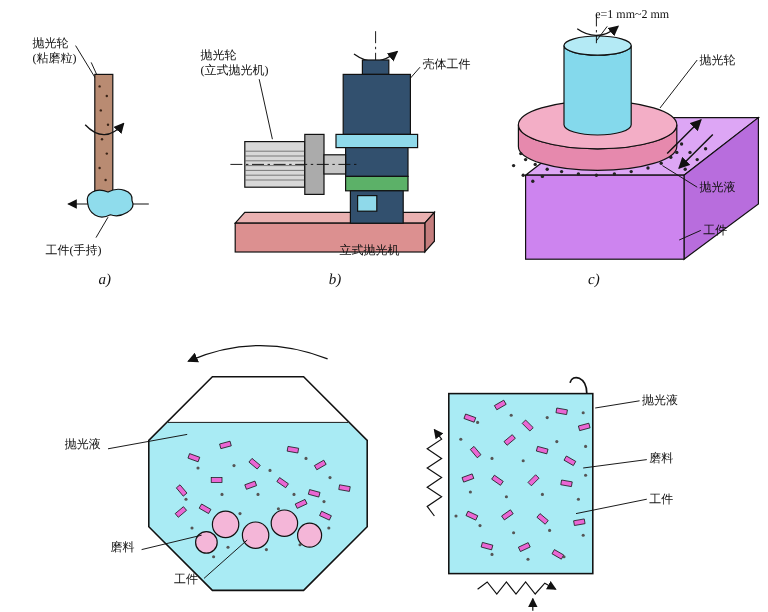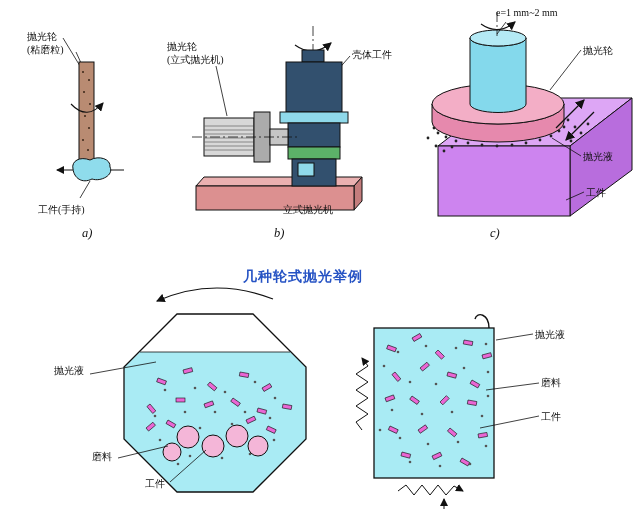--- a/index.html
+++ b/index.html
@@ -245,21 +245,20 @@
 <div class="lbl" style="left:352px;top:48px">壳体工件</div>
 <div class="lbl" style="left:283px;top:203px">立式抛光机</div>
 <div class="lbl tag" style="left:274px;top:227px">b)</div>
 
 <div class="lbl" style="left:496px;top:6px">e=1 mm~2 mm</div>
 <div class="lbl" style="left:583px;top:44px">抛光轮</div>
 <div class="lbl" style="left:583px;top:150px">抛光液</div>
 <div class="lbl" style="left:586px;top:186px">工件</div>
 <div class="lbl tag" style="left:490px;top:227px">c)</div>
 
-<div class="caption">几种轮式抛光举例</div>
 
 <div class="lbl" style="left:54px;top:364px">抛光液</div>
 <div class="lbl" style="left:92px;top:450px">磨料</div>
 <div class="lbl" style="left:145px;top:477px">工件</div>
 
 <div class="lbl" style="left:535px;top:328px">抛光液</div>
 <div class="lbl" style="left:541px;top:376px">磨料</div>
 <div class="lbl" style="left:541px;top:410px">工件</div>
 
 </div>

